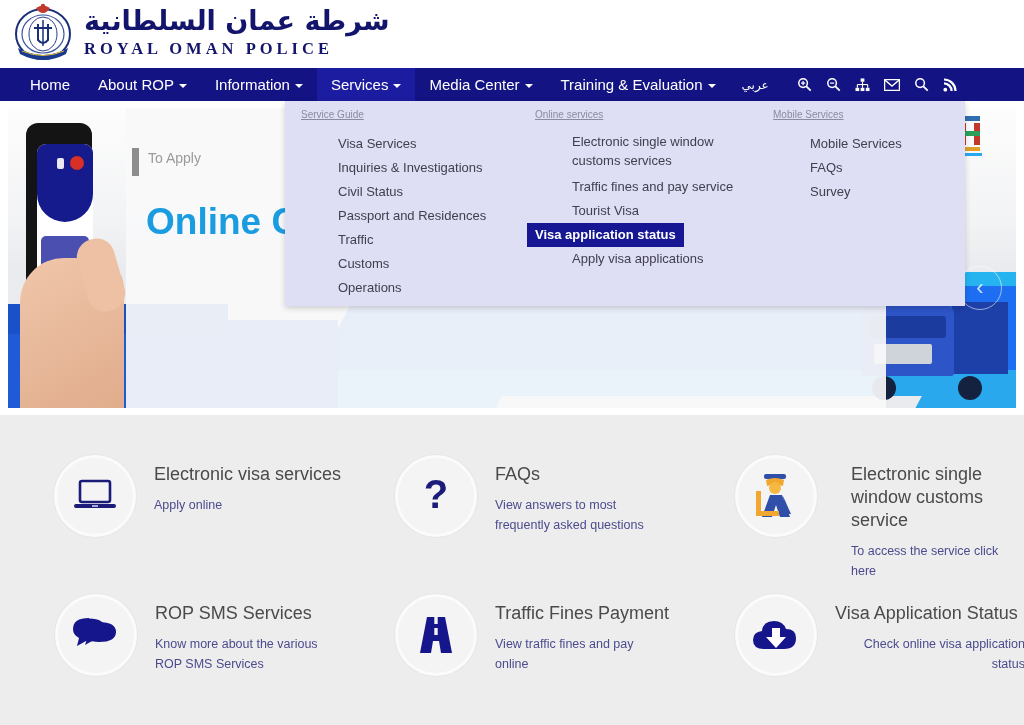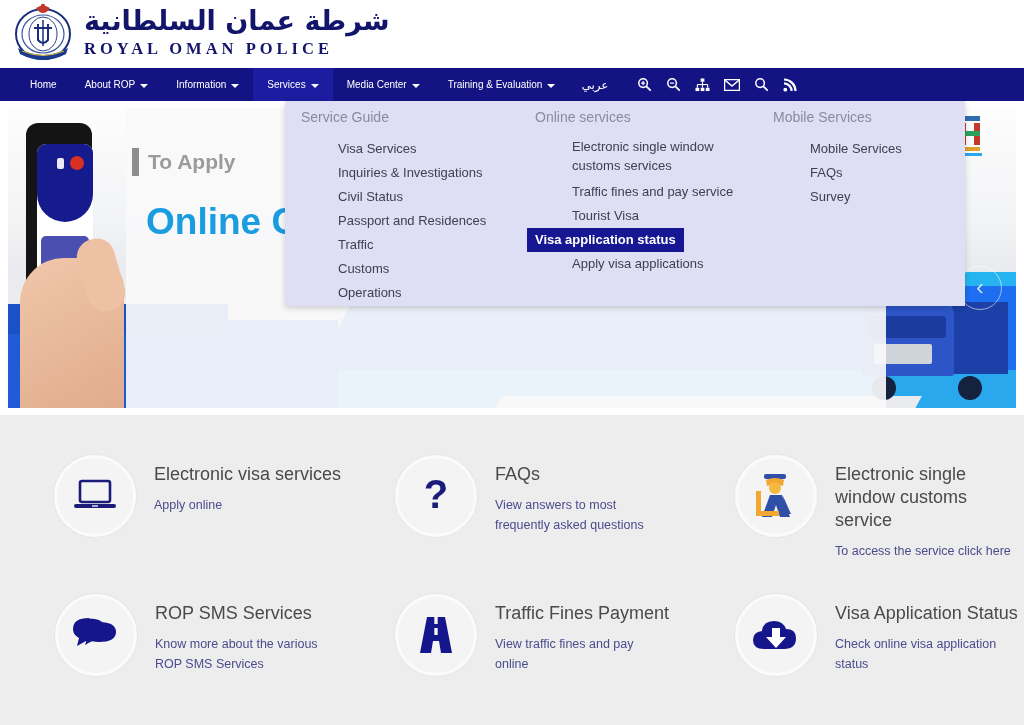--- a/index.html
+++ b/index.html
@@ -30,21 +30,21 @@
     letter-spacing:4.0px; margin-top:1px; white-space:nowrap;
   }
 
   
   .navbar {
     position:absolute; left:0; top:68px; width:1024px; height:33px;
     background:#131384;
   }
   .nav-items { display:flex; align-items:center; height:33px; padding-left:16px; }
   .nav-item {
-    color:#ffffff; font-size:10px; line-height:33px; height:33px;
+    color:#ffffff; font-size:15px; line-height:33px; height:33px;
     padding:0 14px; white-space:nowrap; cursor:pointer;
     display:flex; align-items:center; gap:5px;
   }
   .nav-item.active { background:#1c1ca0; }
   .caret {
     width:0;height:0;border-left:4px solid transparent;border-right:4px solid transparent;
     border-top:4px solid #ffffff; display:inline-block; margin-top:2px;
   }
   .nav-ar { font-family:"DejaVu Sans", sans-serif; font-size:12px; color:#fff; padding:0 12px; }
   .nav-icons { display:flex; align-items:center; gap:14px; margin-left:16px; }
@@ -87,40 +87,40 @@
   .ph-dot2 { position:absolute; left:33px; top:12px; width:14px; height:14px; background:#d93025; border-radius:50%; }
   .ph-tile { position:absolute; left:4px; width:48px; height:46px; background:#4a4fb0; border-radius:5px; }
   .ph-tile.t1 { top:92px; } .ph-tile.t2 { top:146px; }
   .ph-tilelbl { position:absolute; left:0; right:0; bottom:3px; text-align:center; font-size:4.5px; color:#fff; }
   .hand { position:absolute; left:0px; top:150px; width:104px; height:150px;
      background:linear-gradient(150deg,#f0c6aa,#e0ac8c); border-radius:44px 30px 0 0; }
   .hand-thumb { position:absolute; left:62px; top:130px; width:38px; height:74px;
      background:#eec0a4; border-radius:18px; transform:rotate(-16deg); }
 
   .hero-panel { position:absolute; left:118px; top:0; width:760px; height:300px; background:rgba(249,249,250,0.93); }
-  .toapply { position:absolute; left:22px; top:42px; font-size:21px; color:#9b9b9b; font-weight:bold; }
+  .toapply { position:absolute; left:22px; top:42px; font-size:14px; color:#9b9b9b; font-weight:normal; }
   .toapply-bar { position:absolute; left:6px; top:40px; width:7px; height:28px; background:#8d8d8d; }
   .online-cu { position:absolute; left:20px; top:93px; font-size:37px; font-weight:bold; color:#1a9ce0; white-space:nowrap; }
   .hero-arrow {
     position:absolute; right:14px; top:158px; width:44px; height:44px; border-radius:50%;
     border:1px solid rgba(255,255,255,.55); display:flex; align-items:center; justify-content:center;
     color:rgba(255,255,255,.8); font-size:22px; cursor:pointer;
   }
   .corner-logo { position:absolute; right:28px; top:6px; width:36px; height:46px; }
 
   
   .megamenu {
     position:absolute; left:285px; top:101px; width:680px; height:205px;
     background:#dedef4; z-index:40; box-shadow:0 2px 6px rgba(0,0,0,.18);
   }
   .mm-col { position:absolute; top:0; }
   .mm-col.c1 { left:16px; width:230px; }
   .mm-col.c2 { left:250px; width:230px; }
   .mm-col.c3 { left:488px; width:190px; }
-  .mm-head { font-size:14px; color:#8a8aa0; padding:8px 0 12px 0; }
+  .mm-head { font-size:10px; color:#8a8aa0; padding:8px 0 12px 0;text-decoration:underline; }
   .mm-link { font-size:13px; color:#40404f; line-height:24px; cursor:pointer; white-space:nowrap;margin-left:37px; }
   .mm-link.wrap { line-height:19px; white-space:normal; margin-bottom:5px; }
   .mm-link.sel { background:#171794; color:#ffffff; font-weight:bold; padding:2px 8px; margin-left:-8px; display:inline-block; line-height:20px; }
 
   
   .services { position:absolute; left:0; top:415px; width:1024px; height:310px; background:#ededed; }
   .card { position:absolute; display:flex; align-items:flex-start; }
   .circ {
     width:82px; height:82px; border-radius:50%; background:#f4f4f4;
     border:3px solid #fbfbfb; box-shadow:0 0 0 1px #e6e6e6;
@@ -348,21 +348,21 @@
         <svg width="34" height="42" viewBox="0 0 34 42">
           <text x="17" y="33" text-anchor="middle" font-family="'Liberation Sans',sans-serif" font-size="40" font-weight="bold" fill="#1b1b7a">?</text>
         </svg>
       </div>
       <div class="card-txt">
         <div class="card-title">FAQs</div>
         <div class="card-sub" style="max-width:170px;">View answers to most frequently asked questions</div>
       </div>
     </div>
 
-    <div class="card" style="left:735px; top:40px; width:290px;">
+    <div class="card" style="left:735px; top:40px; width:290px;gap:16px;">
       <div class="circ">
         <svg width="52" height="50" viewBox="0 0 52 50">
           <rect x="14" y="3" width="22" height="5" rx="2" fill="#2f4fa8"></rect>
           <path d="M16 9 q9 -4 18 0 l-1 6 q-8 -3 -16 0z" fill="#f0a830"></path>
           <circle cx="25" cy="17" r="6" fill="#f5b942"></circle>
           <path d="M20 24 l-8 22 h10 l4 -12 4 12 h10 l-8 -22z" fill="#2f4fa8"></path>
           <path d="M6 20 l5 0 l0 20 l18 0 l0 5 l-23 0z" fill="#f0a830"></path>
           <path d="M33 25 l8 18 h-6 z" fill="#2f4fa8"></path>
         </svg>
       </div>
@@ -401,18 +401,18 @@
 
     <div class="card" style="left:735px; top:179px; width:290px;">
       <div class="circ">
         <svg width="50" height="38" viewBox="0 0 50 38">
           <path d="M13 33 q-11 0 -11 -9 q0 -8 9 -9 q1 -10 12 -10 q9 0 12 8 q10 0 10 9 q0 11 -12 11z" fill="#15158c"></path>
           <path d="M21 12 h8 v9 h6 l-10 11 l-10 -11 h6z" fill="#ffffff"></path>
         </svg>
       </div>
       <div class="card-txt" style="max-width:190px;">
         <div class="card-title">Visa Application Status</div>
-        <div class="card-sub" style="max-width:195px;">Check online visa application status</div>
+        <div class="card-sub" style="max-width:195px;text-align:right;">Check online visa application status</div>
       </div>
     </div>
 
   </div>
 </div>
 
 </body></html>

